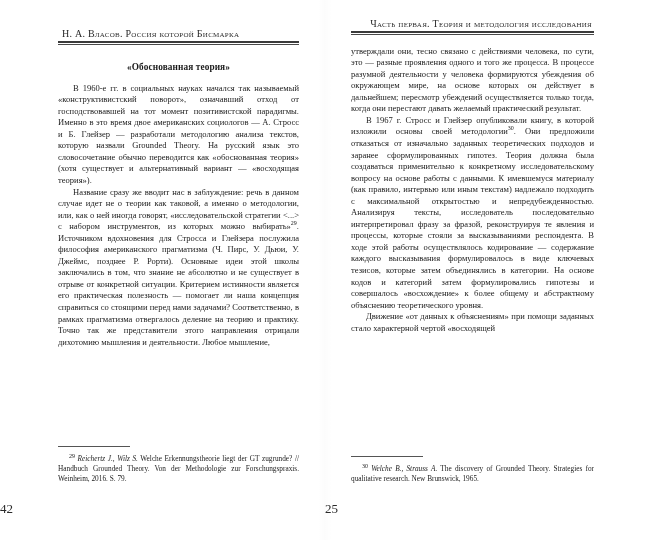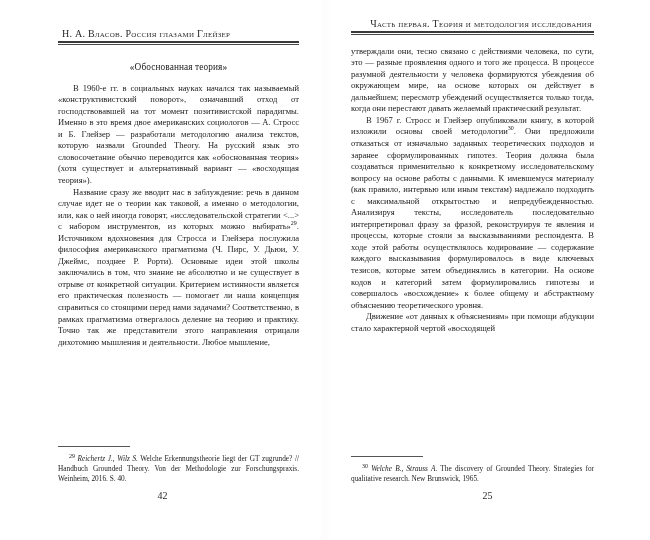--- a/index.html
+++ b/index.html
@@ -53,21 +53,21 @@
   .rule-thin {
     height: 0.8px;
     background: #4a4a4a;
     margin-top: 1.2px;
   }
 
   
   .section-title {
     text-align: center;
     font-size: 9.3px;
-    font-weight: normal;
+    font-weight: bold;
     margin: 17px 0 11px 0;
     letter-spacing: 0.1px;
   }
 
   
   .body-text {
     font-size: 8.55px;
     line-height: 11.55px;
     text-align: justify;
     text-justify: inter-word;
@@ -110,23 +110,22 @@
     text-align: justify;
     text-indent: 11px;
   }
   .footnote i { }
 
   
   .folio {
     position: absolute;
     left: 0;
     right: 0;
-    bottom: 39px;
-    text-align: center;
-    font-size: 10px;
+    bottom: 23px;
+    font-size: 13px;
     color: #2a2a2a;
   }
 
   .gutter-shade {
     position: absolute;
     left: 318px;
     top: 0;
     width: 14px;
     height: 540px;
     background: linear-gradient(to right,
@@ -136,55 +135,55 @@
     pointer-events: none;
   }
 </style>
 </head>
 <body>
 
 <div class="spread">
 
   <div class="page page-left">
 
-    <div class="runhead runhead-left">Н. А. Власов. Россия глазами Глейзер</div>
+    <div class="runhead runhead-left">Н. А. Власов. Россия которой Бисмарка</div>
 
     <div class="rule-group">
       <div class="rule-thick"></div>
       <div class="rule-thin"></div>
     </div>
 
     <div class="section-title">«Обоснованная теория»</div>
 
     <div class="body-text">
       <p>В 1960-е гг. в социальных науках начался так называемый «конструктивистский поворот», означавший отход от господствовавшей на тот момент позитивистской парадигмы. Именно в это время двое американских социологов — А. Стросс и Б. Глейзер — разработали методологию анализа текстов, которую назвали Grounded Theory. На русский язык это словосочетание обычно переводится как «обоснованная теория» (хотя существует и альтернативный вариант — «восходящая теория»).</p>
       <p><span>Название сразу же вводит нас в заблуждение: речь в данном случае идет не о теории как таковой, а именно о методологии, или, как о ней иногда говорят, «исследовательской стратегии &lt;...&gt; с набором инструментов, из которых можно выбирать»</span><sup class="fn">29</sup><span>. Источником вдохновения для Стросса и Глейзера послужила философия американского прагматизма (Ч. Пирс, У. Дьюи, У. Джеймс, позднее Р. Рорти). Основные идеи этой школы заключались в том, что знание не абсолютно и не существует в отрыве от конкретной ситуации. Критерием истинности является его практическая полезность — помогает ли наша концепция справиться со стоящими перед нами задачами? Соответственно, в рамках прагматизма отвергалось деление на теорию и практику. Точно так же представители этого направления отрицали дихотомию мышления и деятельности. Любое мышление,</span></p>
     </div>
 
     <div class="footnote-area">
       <div class="fn-rule"></div>
-      <div class="footnote"><sup class="fn">29</sup> <i>Reichertz J., Wilz S.</i><span> Welche Erkennungstheorie liegt der GT zugrunde? // Handbuch Grounded Theory. Von der Methodologie zur Forschungspraxis. Weinheim, 2016. S. 40.</span></div>
+      <div class="footnote"><sup class="fn">29</sup> <i>Reichertz J., Wilz S.</i><span> Welche Erkennungstheorie liegt der GT zugrunde? // Handbuch Grounded Theory. Von der Methodologie zur Forschungspraxis. Weinheim, 2016. S. 79.</span></div>
     </div>
 
     <div class="folio">42</div>
   </div>
 
   <div class="page page-right">
 
     <div class="runhead runhead-right">Часть первая. Теория и методология исследования</div>
 
     <div class="rule-group">
       <div class="rule-thick"></div>
       <div class="rule-thin"></div>
     </div>
 
     <div class="body-text" style="margin-top:11px;">
       <p class="noindent">утверждали они, тесно связано с действиями человека, по сути, это — разные проявления одного и того же процесса. В процессе разумной деятельности у человека формируются убеждения об окружающем мире, на основе которых он действует в дальнейшем; пересмотр убеждений осуществляется только тогда, когда они перестают давать желаемый практический результат.</p>
       <p><span>В 1967 г. Стросс и Глейзер опубликовали книгу, в которой изложили основы своей методологии</span><sup class="fn">30</sup><span>. Они предложили отказаться от изначально заданных теоретических подходов и заранее сформулированных гипотез. Теория должна была создаваться применительно к конкретному исследовательскому вопросу на основе работы с данными. К имевшемуся материалу (как правило, интервью или иным текстам) надлежало подходить с максимальной открытостью и непредубежденностью. Анализируя тексты, исследователь последовательно интерпретировал фразу за фразой, реконструируя те явления и процессы, которые стояли за высказываниями респондента. В ходе этой работы осуществлялось кодирование — содержание каждого высказывания формулировалось в виде ключевых тезисов, которые затем объединялись в категории. На основе кодов и категорий затем формулировались гипотезы и совершалось «восхождение» к более общему и абстрактному объяснению теоретического уровня.</span></p>
-      <p>Движение «от данных к объяснениям» при помощи абдукции стало характерной чертой «восходящей</p>
+      <p>Движение «от данных к объяснениям» при помощи заданных стало характерной чертой «восходящей</p>
     </div>
 
     <div class="footnote-area">
       <div class="fn-rule"></div>
       <div class="footnote"><sup class="fn">30</sup> <i>Welche B., Strauss A.</i><span> The discovery of Grounded Theory. Strategies for qualitative research. New Brunswick, 1965.</span></div>
     </div>
 
     <div class="folio">25</div>
   </div>
 

